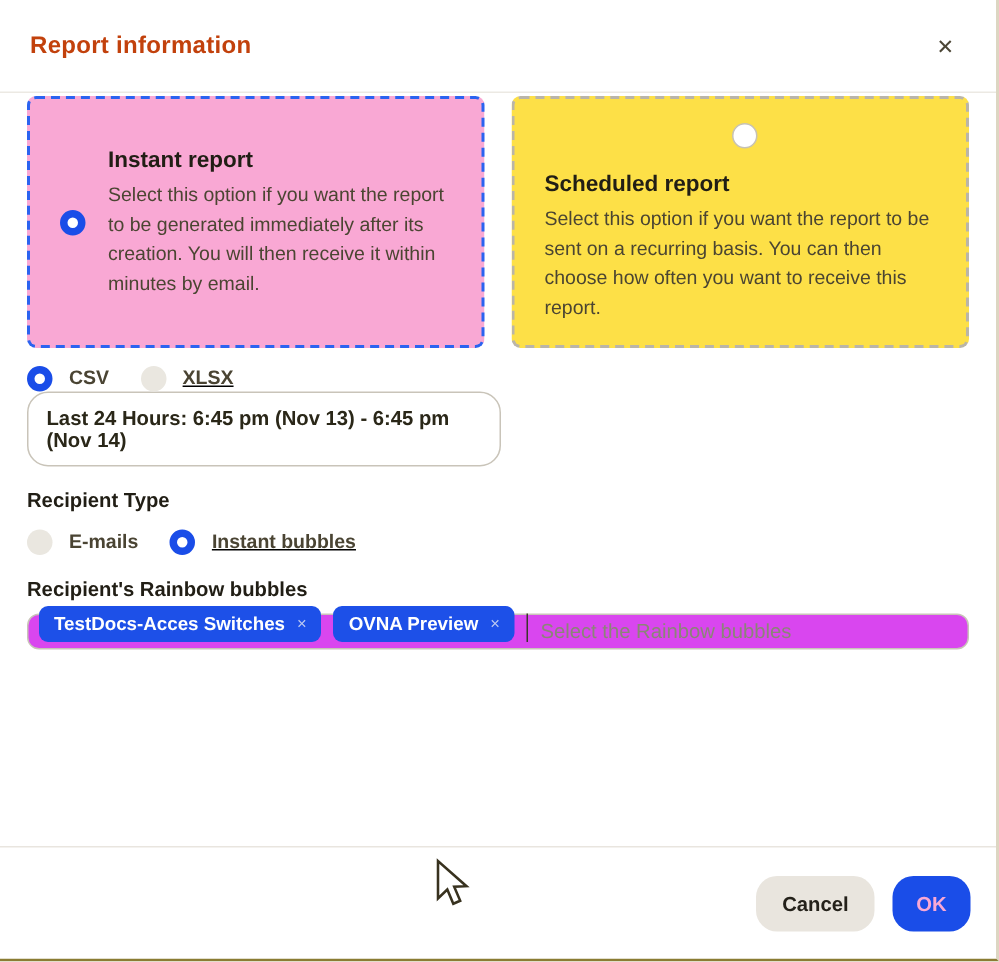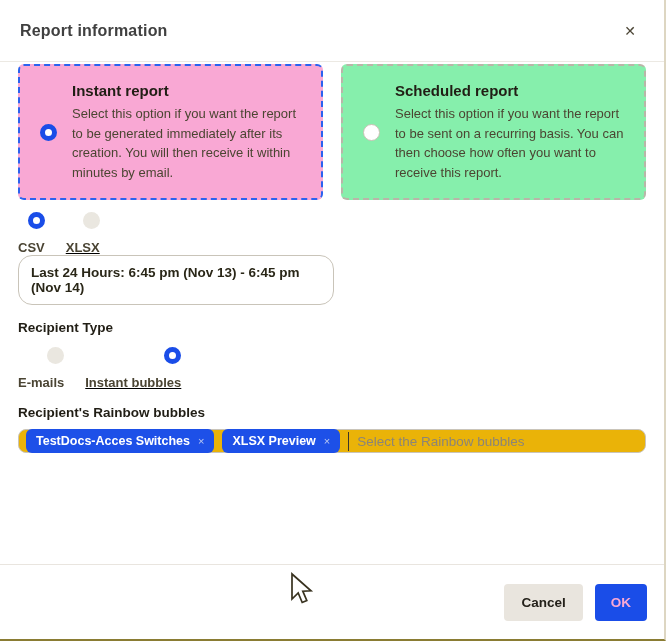--- a/index.html
+++ b/index.html
@@ -15,93 +15,93 @@
     background:#fff;
     border-right:2px solid #ddd6c2;
     border-bottom:2px solid #8a7c33;
   }
   
   .header {
     height:62px; padding:0 20px;
     display:flex; align-items:center; justify-content:space-between;
     border-bottom:1px solid #ece9e3;
   }
-  .dialog-title { font-size:16px; font-weight:bold; color:#404040; letter-spacing:.2px; }
+  .dialog-title { font-size:16px; font-weight:bold; color:#c2410c; letter-spacing:.2px; }
   .close-btn {
     font-size:14px; color:#4c4636; cursor:pointer; line-height:1;
     padding:4px 8px; background:none; border:none; font-family:inherit;
   }
   
   .content { padding:2px 18px 0; }
   .section-label {
     font-size:13.5px; font-weight:bold; color:#211e15;
     margin:15px 0 9px;
   }
   .section-label.first { margin-top:16px; }
   
   .cards { display:flex; gap:18px; }
   .card {
     flex:1; border-radius:6px; min-height:135px;
     display:flex; align-items:center; gap:15px;
     padding:16px 14px 16px 20px; cursor:pointer;
   }
   .card.selected { background:#f9a8d4; border:2px dashed #2b63f0; }
-  .card.unselected { background:#86efac; border:2px dashed #bab5a8; }
+  .card.unselected { background:#fde047; border:2px dashed #bab5a8;flex-direction:column; }
   .card-text { flex:1; }
   .card-title { font-size:15px; font-weight:bold; color:#211e15; margin-bottom:5px; }
   .card-desc { font-size:13px; color:#4b4532; line-height:1.5; }
   
   .radio-on {
     width:17px; height:17px; border-radius:50%;
     background:#fff; border:5px solid #1a4de8; flex:0 0 auto;
   }
   .radio-off-outline {
     width:17px; height:17px; border-radius:50%;
     background:#fff; border:1.5px solid #c7c2b4; flex:0 0 auto;
   }
   .radio-off-filled {
     width:17px; height:17px; border-radius:50%;
     background:#eae7e0; flex:0 0 auto;
   }
   .radio-row { display:flex; align-items:center; margin-top:12px; }
-  .radio-row .opt { display:flex; align-items:flex-end; gap:11px; cursor:pointer;flex-direction:column; }
+  .radio-row .opt { display:flex; align-items:flex-start; gap:11px; cursor:pointer; }
   .radio-row .opt + .opt { margin-left:21px;text-decoration:underline; }
   .radio-label { font-size:13px; font-weight:bold; color:#4a4433; }
   
   .time-box {
     width:316px; border:1.5px solid #c9c4b9; border-radius:14px;
     padding:9px 12px; font-size:13.5px; font-weight:bold; color:#2a2718;
     cursor:pointer; background:#fff;
   }
   
   .tag-input {
     border:1.5px solid #c9c4b9; border-radius:8px;
-    display:flex; align-items:center; gap:8px;
-    padding:4px 7px; height:24px; background:#eab308;
+    display:flex; align-items:flex-end; gap:8px;
+    padding:4px 7px; height:24px; background:#d946ef;
   }
   .chip {
     background:#1d50e8; color:#fff; border-radius:6px;
     padding:5px 10px; font-size:12.5px; font-weight:bold;
     display:flex; align-items:center; gap:8px; white-space:nowrap; flex:0 0 auto;
   }
   .chip-x { color:#bcc9f2; font-size:11px; font-weight:normal; cursor:pointer; }
   .text-caret { width:1px; height:19px; background:#3b362a; flex:0 0 auto; }
   .tag-text-input {
     flex:1; border:none; outline:none; font-family:inherit;
     font-size:13.5px; color:#333; background:transparent; min-width:50px;
   }
   .tag-text-input::placeholder { color:#8b8577; opacity:1; }
   
   .footer {
     position:absolute; left:0; right:0; bottom:0; height:75px;
     border-top:1px solid #e9e5df;
     display:flex; align-items:center; justify-content:flex-end;
     gap:12px; padding:0 17px; background:#fff;
   }
-  .btn { font-family:inherit; font-size:13.5px; font-weight:bold; border:none; border-radius:4px; cursor:pointer; }
+  .btn { font-family:inherit; font-size:13.5px; font-weight:bold; border:none; border-radius:14px; cursor:pointer; }
   .btn-cancel { background:#e9e5de; color:#24211a; padding:11px 17px; }
   .btn-ok { background:#1a4de8; color:#f9a8d4; padding:11px 16px; }
   
   .cursor { position:absolute; left:288px; top:572px; pointer-events:none; }
 </style>
 </head>
 <body>
 
 <div class="page">
 
@@ -154,21 +154,21 @@
       </span>
     </div>
 
     <div class="section-label">Recipient's Rainbow bubbles</div>
     <div class="tag-input">
       <span class="chip">
         <span>TestDocs-Acces Switches</span>
         <span class="chip-x">×</span>
       </span>
       <span class="chip">
-        <span>XLSX Preview</span>
+        <span>OVNA Preview</span>
         <span class="chip-x">×</span>
       </span>
       <span class="text-caret"></span>
       <input class="tag-text-input" type="text" placeholder="Select the Rainbow bubbles" style="">
     </div>
 
   </div>
 
   <div class="footer">
     <button class="btn btn-cancel">Cancel</button>

